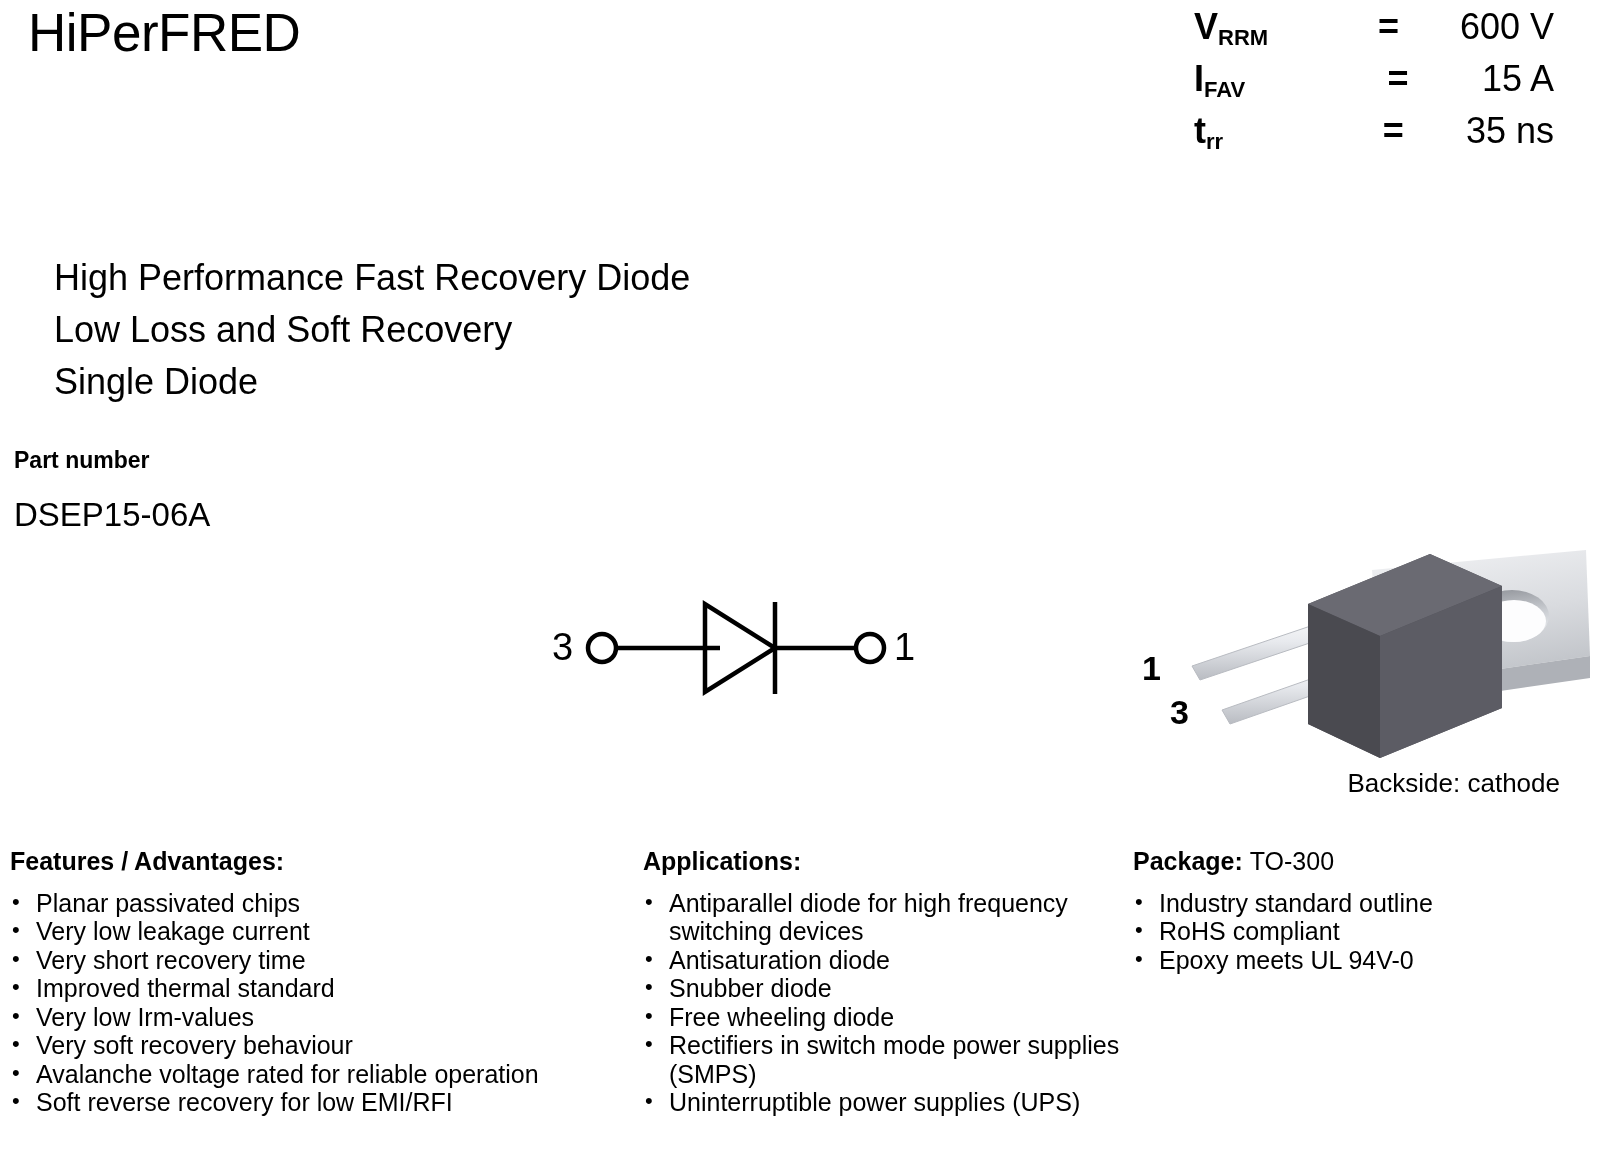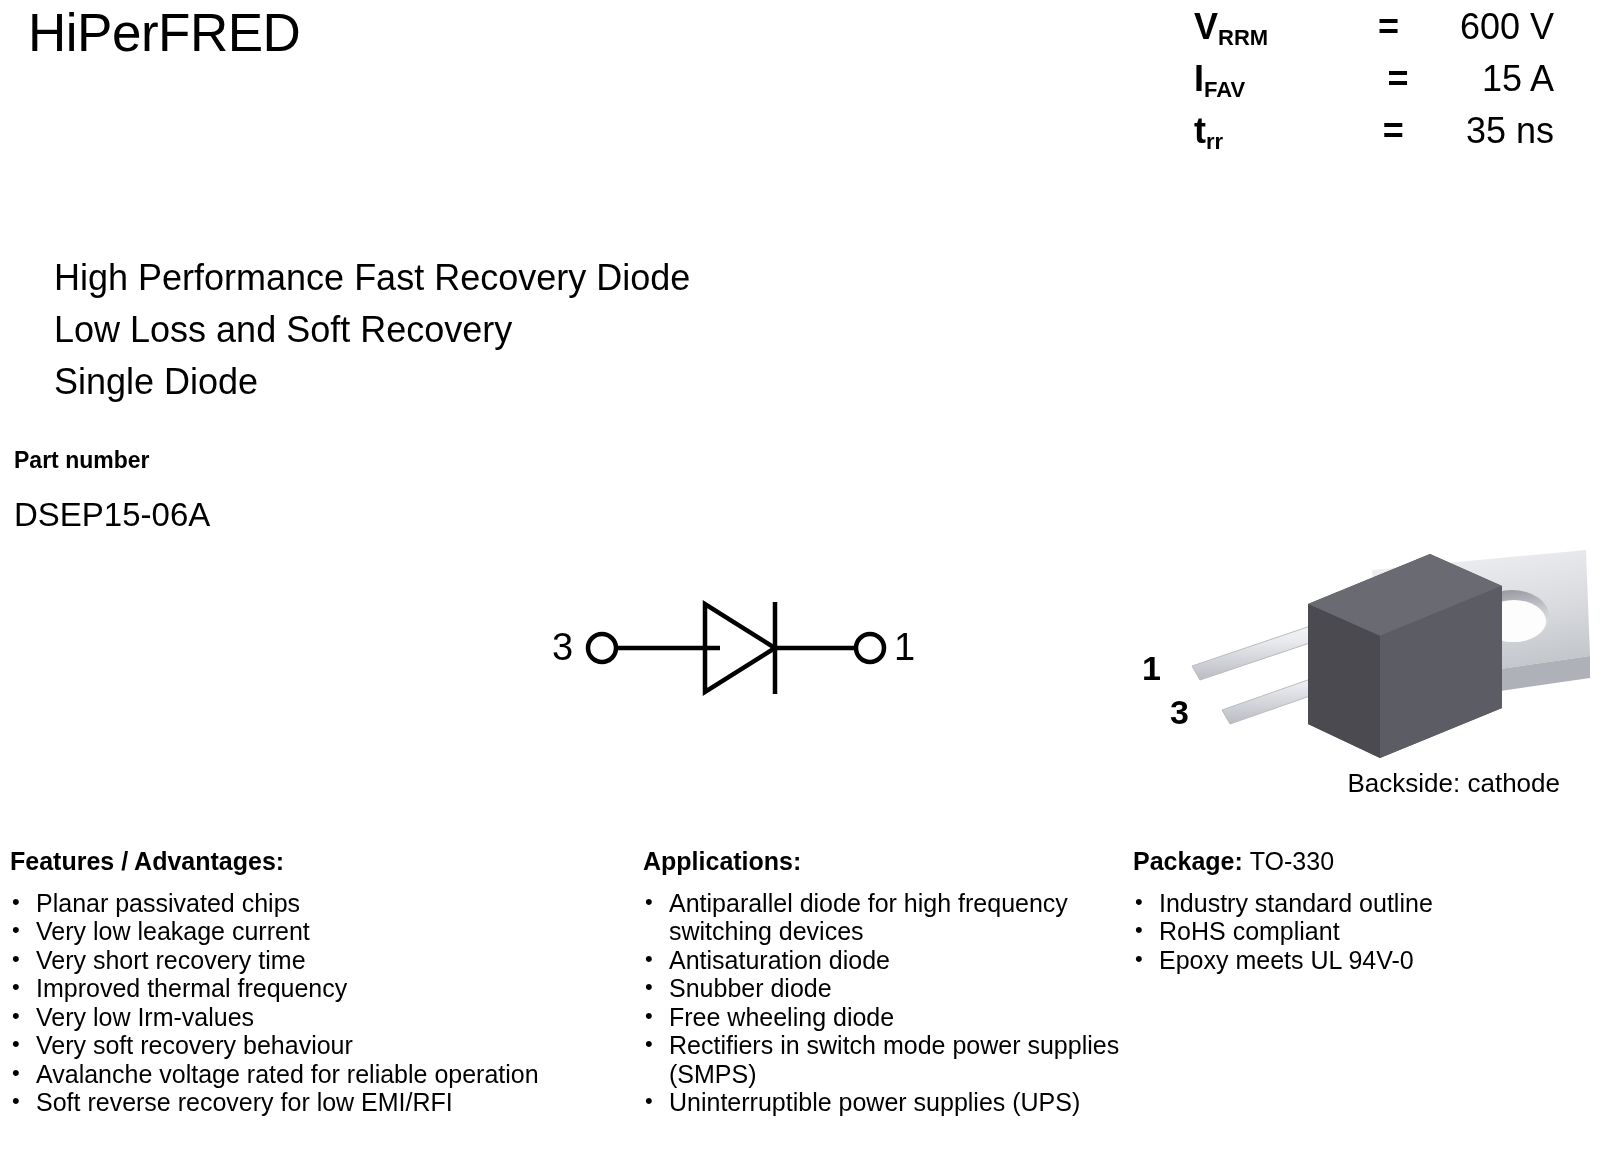--- a/index.html
+++ b/index.html
@@ -247,40 +247,40 @@
 </svg>
 
 <div id="package-caption">Backside: cathode</div>
 
 <div class="col" id="col-features">
   <div class="col-heading">Features / Advantages:</div>
   <ul class="bullets">
     <li>Planar passivated chips</li>
     <li>Very low leakage current</li>
     <li>Very short recovery time</li>
-    <li>Improved thermal frequency</li>
+    <li>Improved thermal standard</li>
     <li>Very low Irm-values</li>
     <li>Very soft recovery behaviour</li>
     <li>Avalanche voltage rated for reliable operation</li>
     <li>Soft reverse recovery for low EMI/RFI</li>
   </ul>
 </div>
 
 <div class="col" id="col-applications">
   <div class="col-heading">Applications:</div>
   <ul class="bullets">
     <li>Antiparallel diode for high frequency switching devices</li>
     <li>Antisaturation diode</li>
     <li>Snubber diode</li>
     <li>Free wheeling diode</li>
     <li>Rectifiers in switch mode power supplies (SMPS)</li>
     <li>Uninterruptible power supplies (UPS)</li>
   </ul>
 </div>
 
 <div class="col" id="col-package">
-  <div class="col-heading"><span>Package:</span> <span class="normal">TO-330</span></div>
+  <div class="col-heading"><span>Package:</span> <span class="normal">TO-300</span></div>
   <ul class="bullets">
     <li>Industry standard outline</li>
     <li>RoHS compliant</li>
     <li>Epoxy meets UL 94V-0</li>
   </ul>
 </div>
 
 </body></html>

